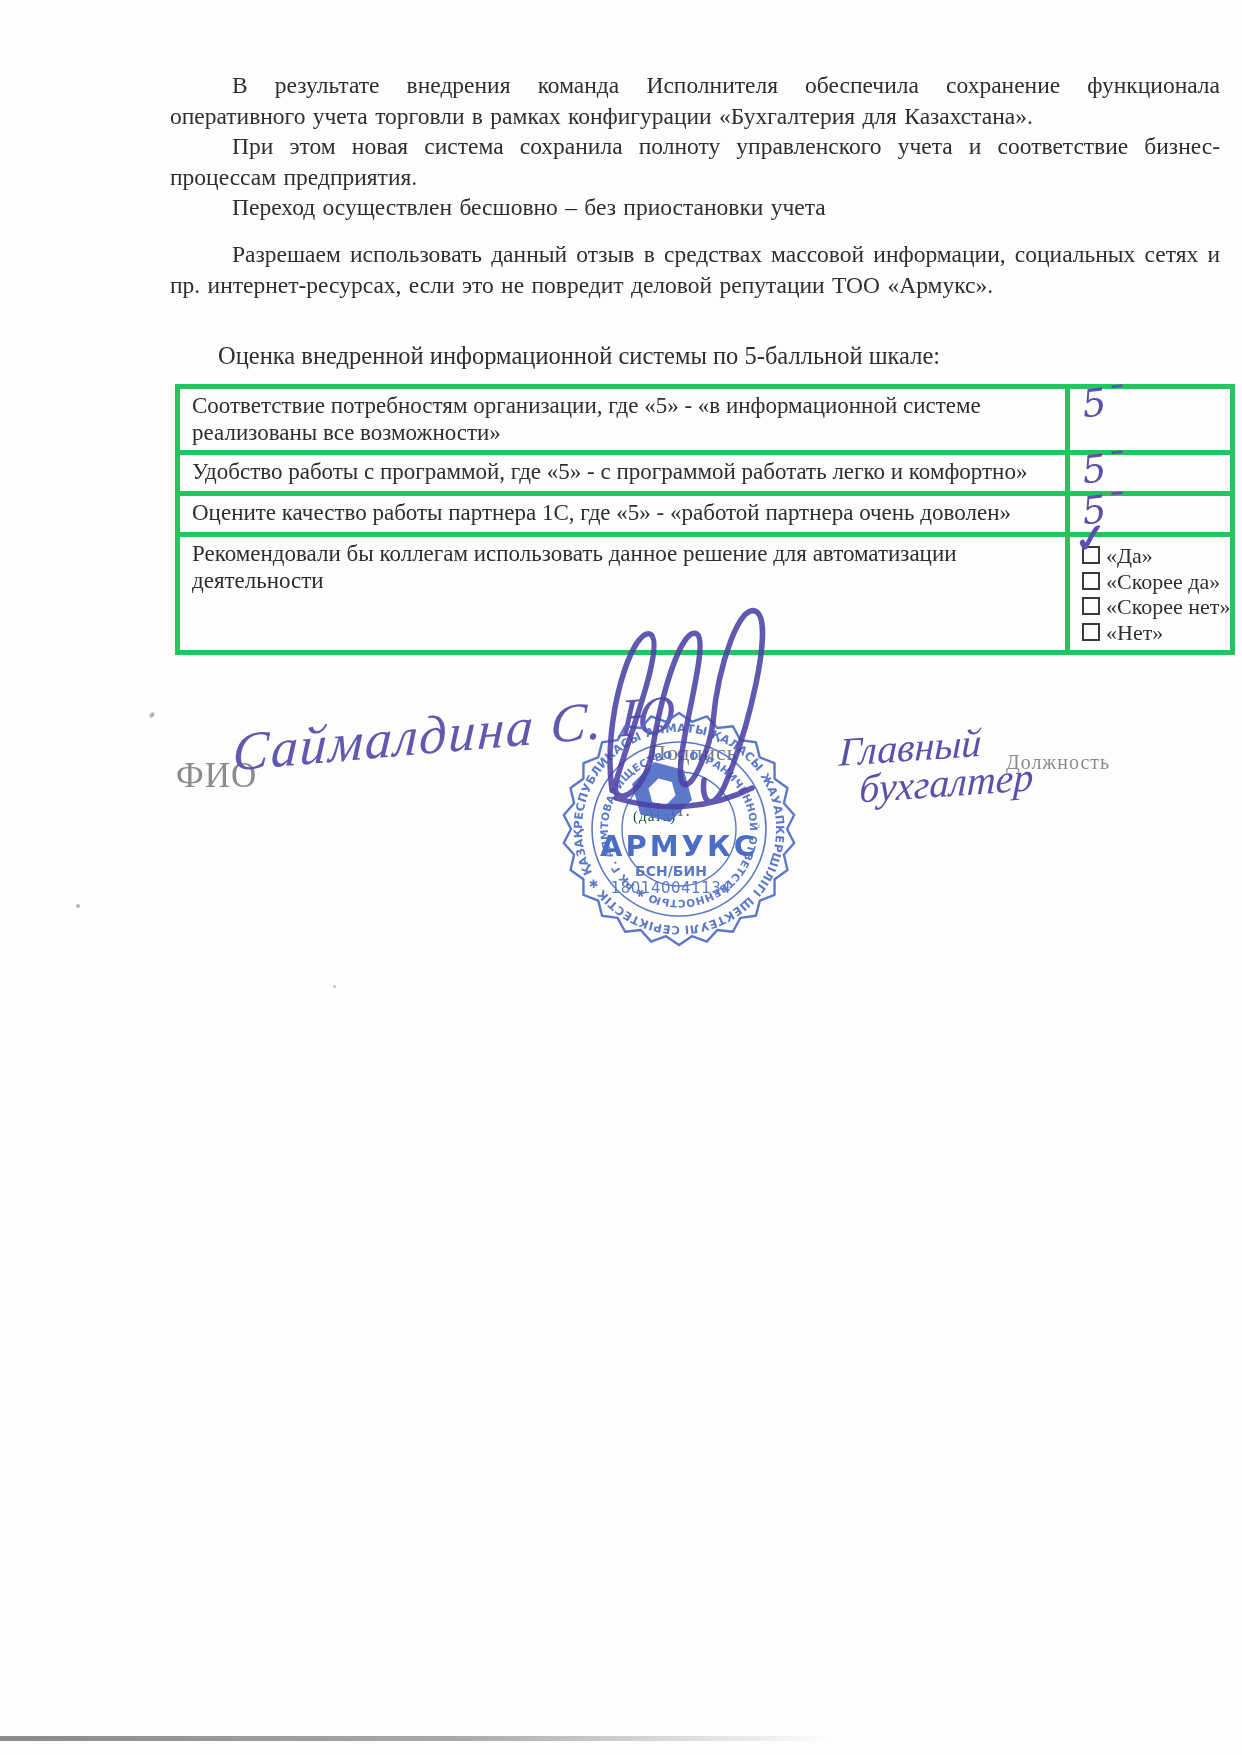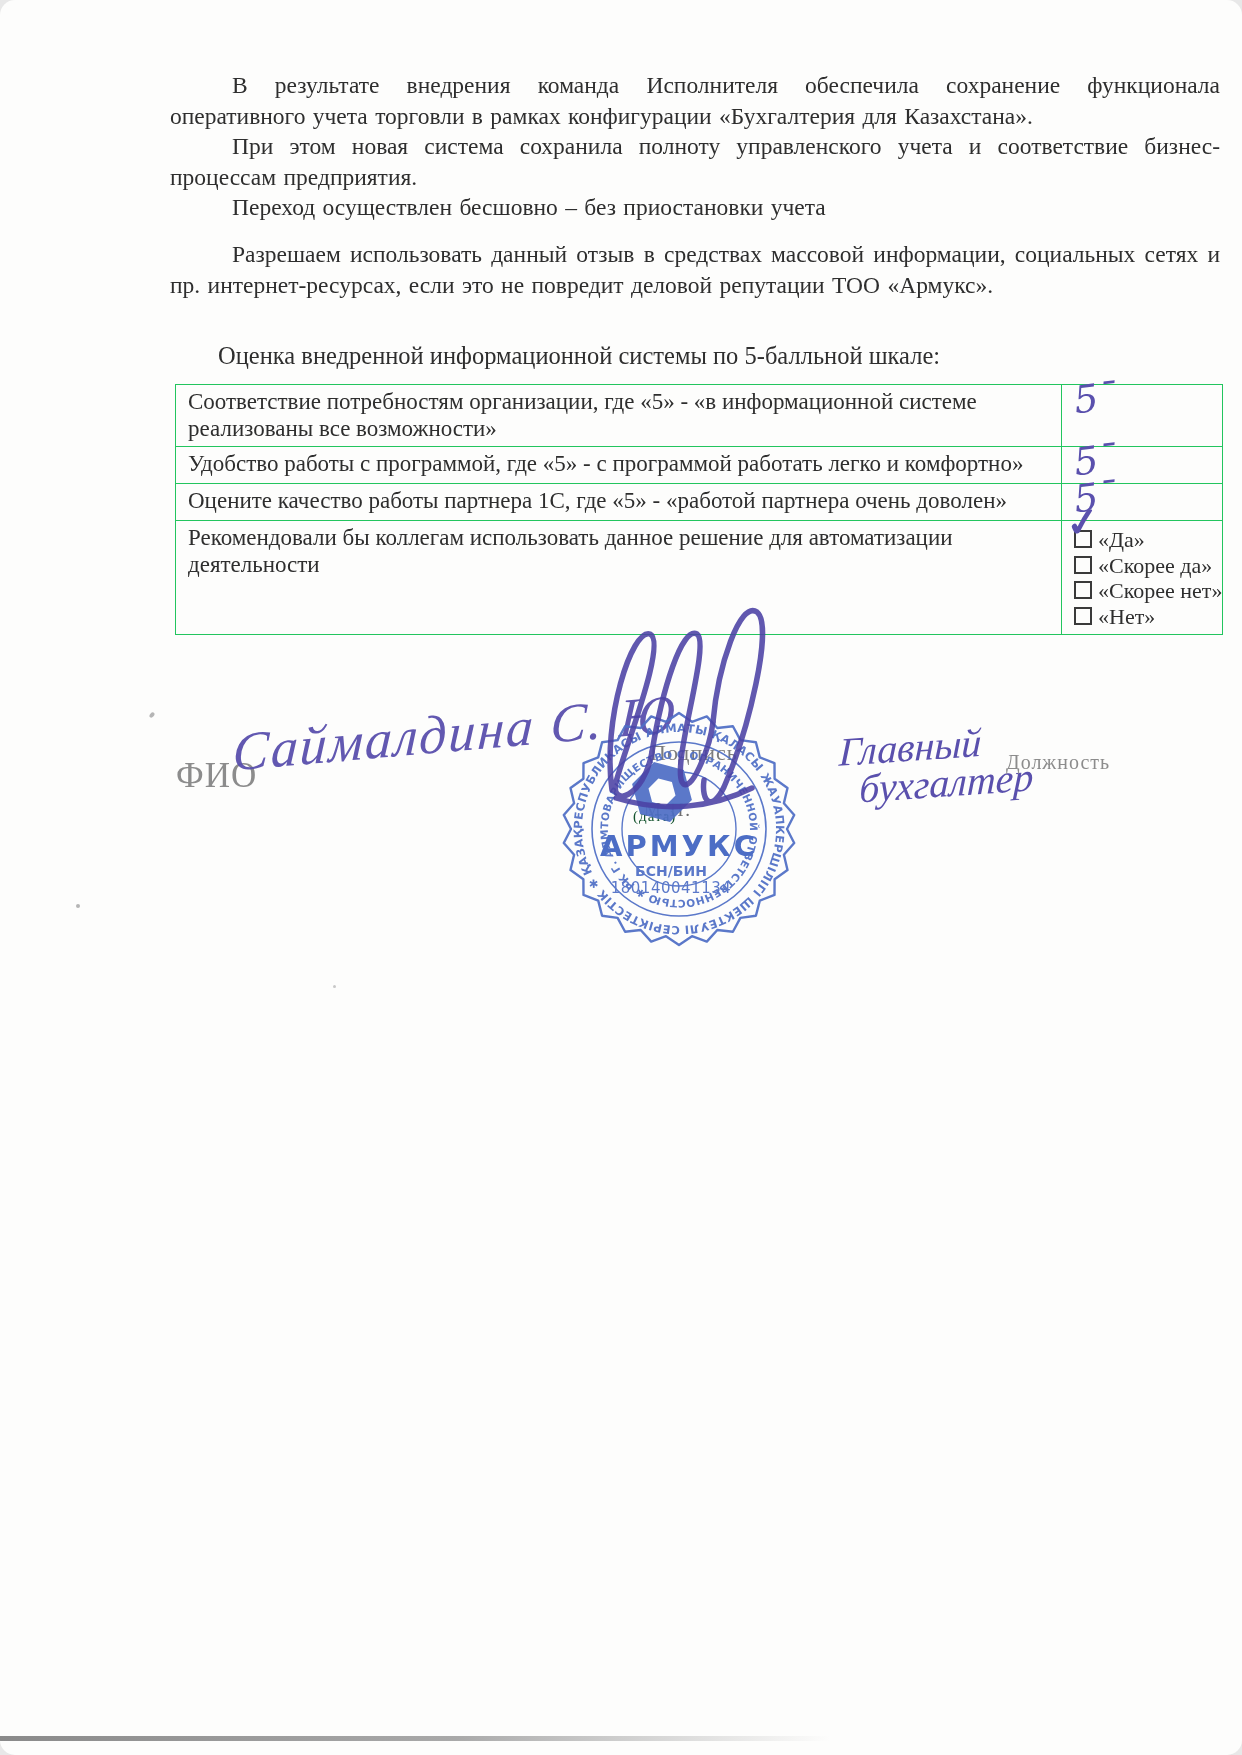--- a/index.html
+++ b/index.html
@@ -1,37 +1,37 @@
 <!DOCTYPE html>
 <html><head>
 <meta charset="utf-8">
 <style>
   html,body{margin:0;padding:0;background:#e8e8e8;}
   .page{
     position:relative; width:1242px; height:1755px; margin:0 auto;
     background:#fdfdfc; overflow:hidden;
-    font-family:"Liberation Serif", serif; color:#2e2e2e;border-radius:15px;
+    font-family:"Liberation Serif", serif; color:#2e2e2e;
   }
   .doc{position:absolute; left:170px; top:70px; width:1050px;}
   .doc p{
     margin:0; font-size:23.5px; line-height:30.6px;
     text-align:justify; text-indent:62px; word-spacing:1.5px;
   }
   .doc p.gap-before{margin-top:16px;}
   .heading{
     margin:41px 0 0 0; font-size:24.5px; font-weight:normal;
     text-indent:48px; line-height:30px;
   }
   
   table.rating{
     border-collapse:collapse; margin-top:13px; margin-left:5px;
     width:1037px; table-layout:fixed;
   }
   table.rating td{
-    border:1px solid #22c55e; font-size:23px; line-height:27px;
+    border:5px solid #22c55e; font-size:23px; line-height:27px;
     padding:3px 10px 4px 12px; vertical-align:top; overflow:visible;
   }
   td.qcol{width:863px;}
   td.acol{width:138px; vertical-align:middle; padding:0 0 0 26px;}
   tr.r1 td{height:52px;} tr.r2 td{height:26px;} tr.r3 td{height:28px;} tr.r4 td{height:100px;}
   .score{
     display:inline-block; font-size:38px; line-height:20px;
     font-style:italic; color:#5a50ad; transform:rotate(-7deg);
     font-family:"DejaVu Serif", serif;
   }

